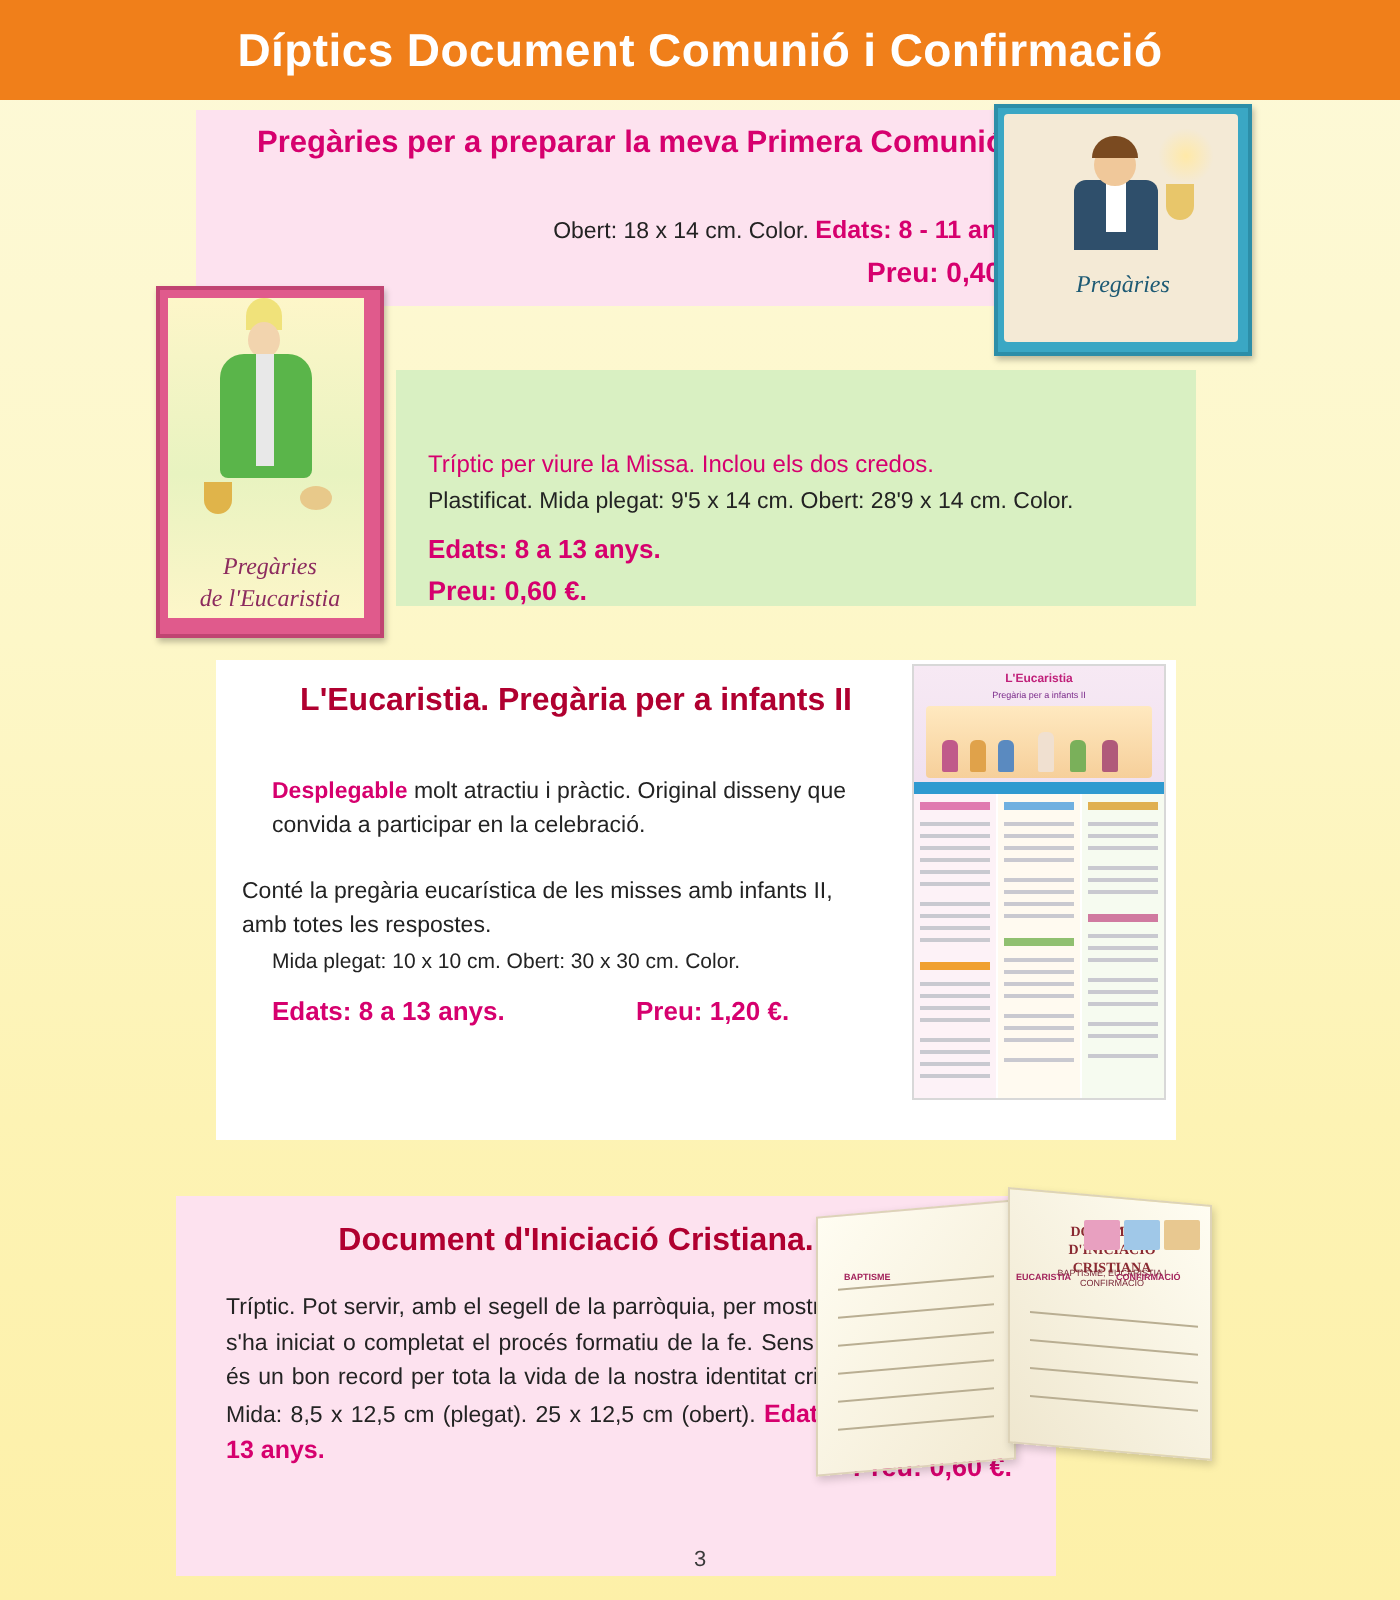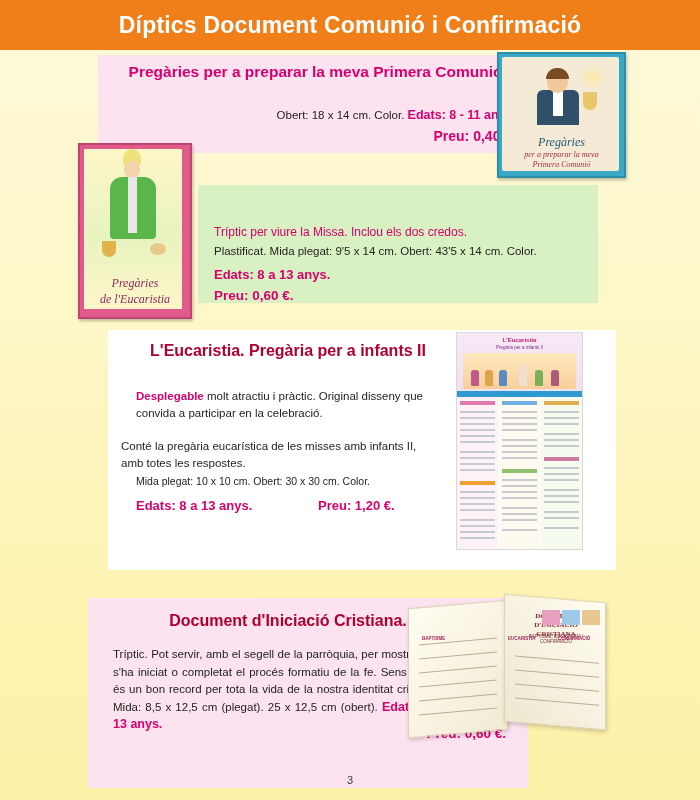--- a/index.html
+++ b/index.html
@@ -254,21 +254,20 @@
     font-style: italic;
     font-size: 12px;
   }
   
   .sec3 {
     position: absolute;
     top: 330px; left: 108px;
     width: 480px;
     height: 240px;
     background: #ffffff;
-    padding-left: 28px;
   }
   .sec3 .s-title {
     position: absolute; top: 12px; left: 0; width: 360px;
     text-align: center;
     color: #b00030;
     font-size: 16px;
     font-weight: bold;
   }
   .sec3 .p1 {
     position: absolute; top: 58px; left: 28px; width: 300px;
@@ -447,29 +446,25 @@
 
   <div class="img1">
     <div class="inner-bg"></div>
     <div class="glow"></div>
     <div class="chalice"></div>
     <div class="boy-body"></div>
     <div class="boy-shirt"></div>
     <div class="boy-head"></div>
     <div class="boy-hair"></div>
     <div class="cap-title">Pregàries</div>
-    <div class="cap-sub">
-      <span>per a preparar la meva</span><br>
-      <span>Primera Comunió</span>
-    </div>
   </div>
 
   <div class="sec2">
     <div class="l1">Tríptic per viure la Missa. Inclou els dos credos.</div>
-    <div class="l2">Plastificat. Mida plegat: 9'5 x 14 cm. Obert: 43'5 x 14 cm. Color.</div>
+    <div class="l2">Plastificat. Mida plegat: 9'5 x 14 cm. Obert: 28'9 x 14 cm. Color.</div>
     <div class="l3">Edats: 8 a 13 anys.</div>
     <div class="l4">Preu:  0,60 €.</div>
   </div>
 
   <div class="img2">
     <div class="inner"></div>
     <div class="fig-mitre"></div>
     <div class="fig-head"></div>
     <div class="fig-robe"></div>
     <div class="fig-stole"></div>

